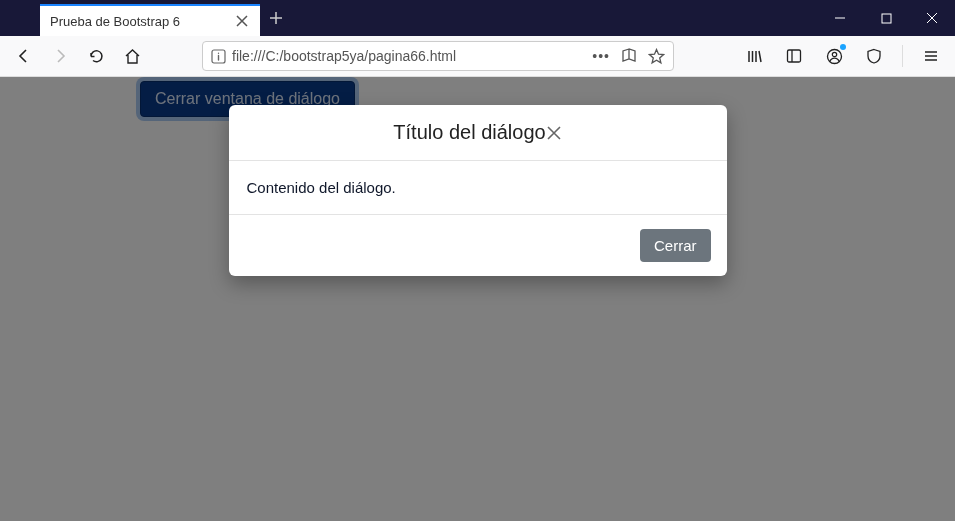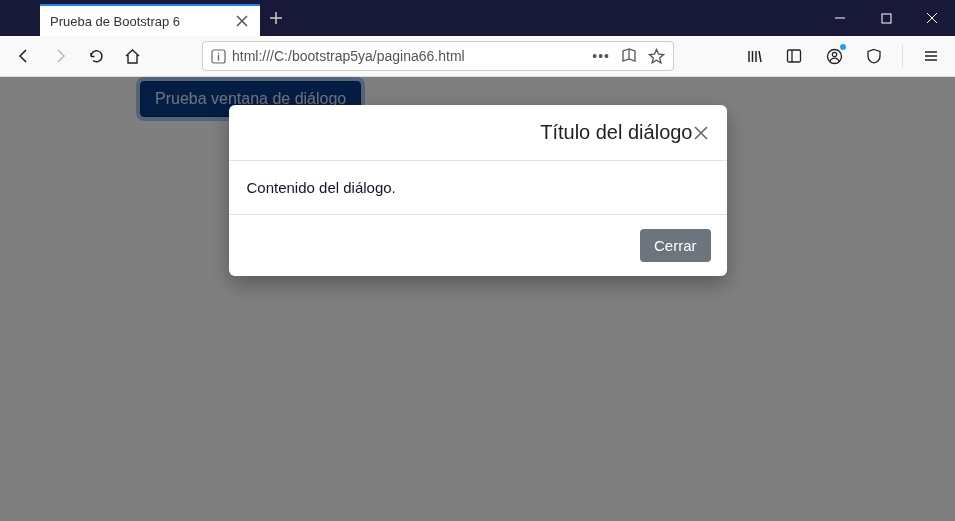--- a/index.html
+++ b/index.html
@@ -165,21 +165,21 @@
       width: 498px;
       background: #fff;
       border-radius: 6px;
       box-shadow: 0 8px 20px rgba(0,0,0,0.3);
       overflow: hidden;
     }
     .modal-header {
       padding: 16px 18px;
       display: flex;
       align-items: center;
-      justify-content: flex-end;
+      justify-content: center;
       border-bottom: 1px solid #e3e3e3;
     }
     .modal-title {
       font-size: 20px;
       color: #222;
       font-weight: 500;
     }
     .modal-close {
       color: #666;
       cursor: pointer;
@@ -265,21 +265,21 @@
         <path d="M2 8 L8.5 2 L15 8 M4 7 V15 H13 V7" fill="none" stroke="currentColor" stroke-width="1.4"></path>
       </svg>
   </div>
   <div class="urlbar">
     <span class="info-icon">
       <svg width="15" height="15" viewBox="0 0 15 15">
           <rect x="1" y="1" width="13" height="13" rx="2" fill="none" stroke="currentColor" stroke-width="1.2"></rect>
           <path d="M7.5 4.2 L7.5 4.2 M7.5 6.5 L7.5 11" stroke="currentColor" stroke-width="1.4" stroke-linecap="round"></path>
         </svg>
     </span>
-    <span class="url-text">html:///C:/bootstrap5ya/pagina66.html</span>
+    <span class="url-text">file:///C:/bootstrap5ya/pagina66.html</span>
     <span class="right-icons">
       <span style="letter-spacing:1px;">•••</span>
       <span>
         <svg width="18" height="18" viewBox="0 0 18 18">
             <path d="M9 2 L3 4 V14 L9 12 L15 14 V4 Z M9 2 V12" fill="none" stroke="currentColor" stroke-width="1.3"></path>
           </svg>
       </span>
       <span>
         <svg width="17" height="17" viewBox="0 0 17 17">
             <path d="M8.5 1.5 L10.5 6.2 L15.5 6.6 L11.7 9.9 L12.9 14.8 L8.5 12.2 L4.1 14.8 L5.3 9.9 L1.5 6.6 L6.5 6.2 Z" fill="none" stroke="currentColor" stroke-width="1.3"></path>
@@ -315,21 +315,21 @@
     <div class="sep"></div>
     <div class="nav-btn">
       <svg width="16" height="16" viewBox="0 0 16 16">
           <path d="M2 4 H14 M2 8 H14 M2 12 H14" stroke="currentColor" stroke-width="1.6"></path>
         </svg>
     </div>
   </div>
 </div>
 
 <div class="page">
-  <button class="open-btn">Prueba ventana de diálogo</button>
+  <button class="open-btn">Cerrar ventana de diálogo</button>
   <div class="backdrop"></div>
   <div class="modal">
     <div class="modal-header">
       <span class="modal-title">Título del diálogo</span>
       <span class="modal-close">
         <svg width="16" height="16" viewBox="0 0 16 16">
             <path d="M2 2 L14 14 M14 2 L2 14" stroke="currentColor" stroke-width="1.6"></path>
           </svg>
       </span>
     </div>

